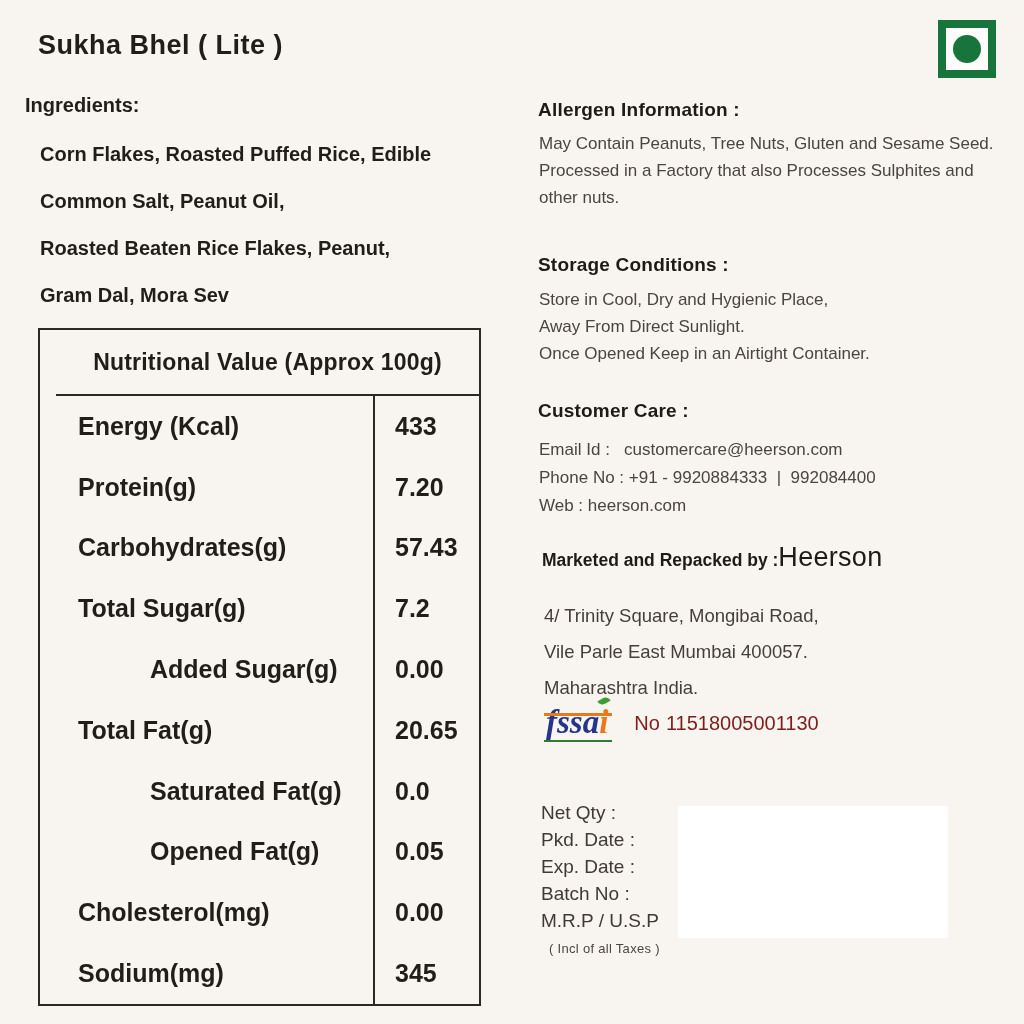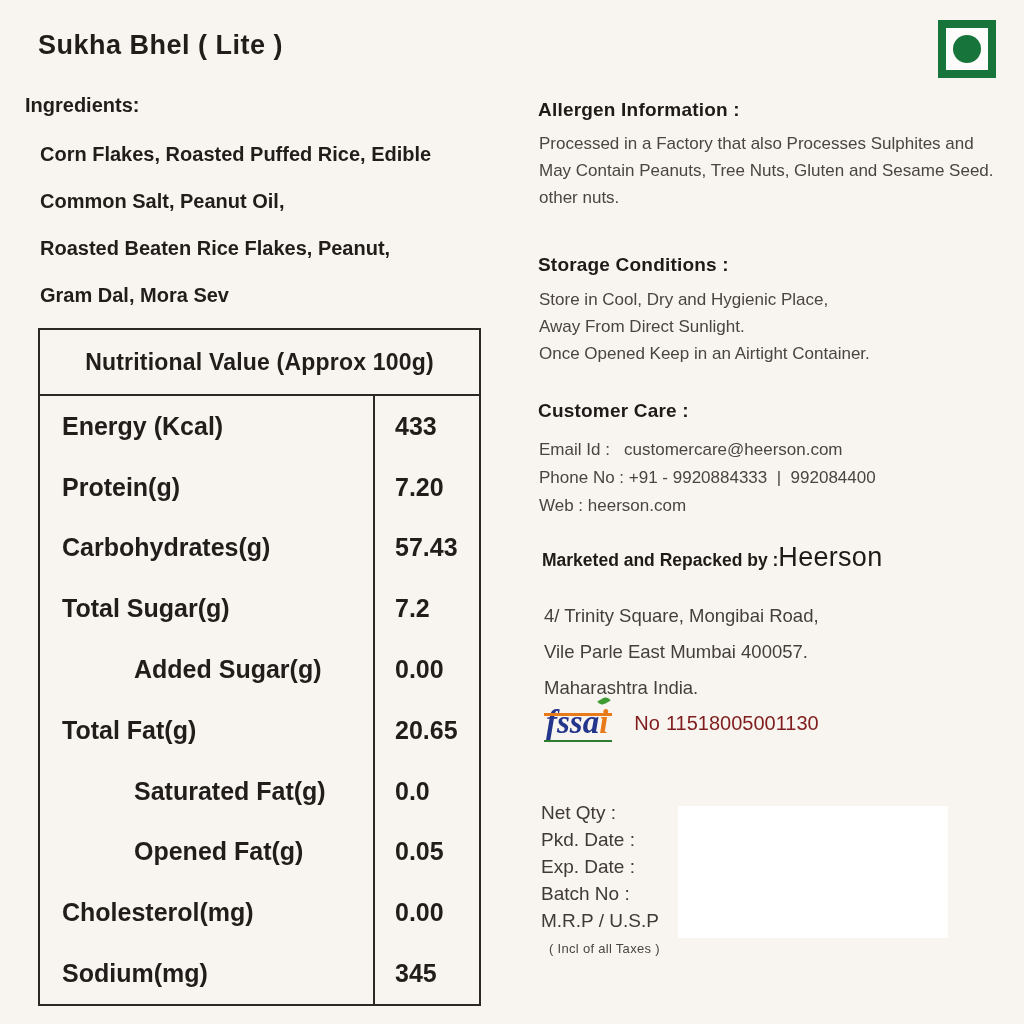--- a/index.html
+++ b/index.html
@@ -29,21 +29,21 @@
   .ing-heading {
     position: absolute; left: 25px; top: 94px;
     font-size: 20px; font-weight: bold;
   }
   .ing-lines { position: absolute; left: 40px; top: 131px; }
   .ing-line { font-size: 20px; font-weight: bold; line-height: 47px; white-space: pre; }
 
   
   .ntable {
     position: absolute; left: 38px; top: 328px; width: 443px;
-    border: 2.5px solid #2b2826; background: transparent;
+    border: 2.5px solid #2b2826; background: transparent; padding-left: 16px;
   }
   .ntable-header {
     height: 66px; border-bottom: 2.5px solid #2b2826;
     display: flex; align-items: center; justify-content: center;
     font-size: 23px; font-weight: bold; letter-spacing: 0.2px;
   }
   .nrow { display: flex; height: 60.8px; gap: 8px; }
   .nlabel {
     flex: 1; display: flex; align-items: center;
     padding-left: 22px; font-size: 25px; font-weight: bold;
@@ -180,22 +180,22 @@
       </div>
       <div class="nrow">
         <div class="nlabel">Sodium(mg)</div>
         <div class="nvalue">345</div>
       </div>
     </div>
   </div>
 
   <div class="rc-heading" id="allergen-heading">Allergen Information :</div>
   <div class="rc-lines" id="allergen-lines">
+    <div class="rc-line">May Contain Peanuts, Tree Nuts, Gluten and Sesame Seed.</div>
     <div class="rc-line">Processed in a Factory that also Processes Sulphites and</div>
-    <div class="rc-line">May Contain Peanuts, Tree Nuts, Gluten and Sesame Seed.</div>
     <div class="rc-line">other nuts.</div>
   </div>
 
   <div class="rc-heading" id="storage-heading">Storage Conditions :</div>
   <div class="rc-lines" id="storage-lines">
     <div class="rc-line">Store in Cool, Dry and Hygienic Place,</div>
     <div class="rc-line">Away From Direct Sunlight.</div>
     <div class="rc-line">Once Opened Keep in an Airtight Container.</div>
   </div>
 

